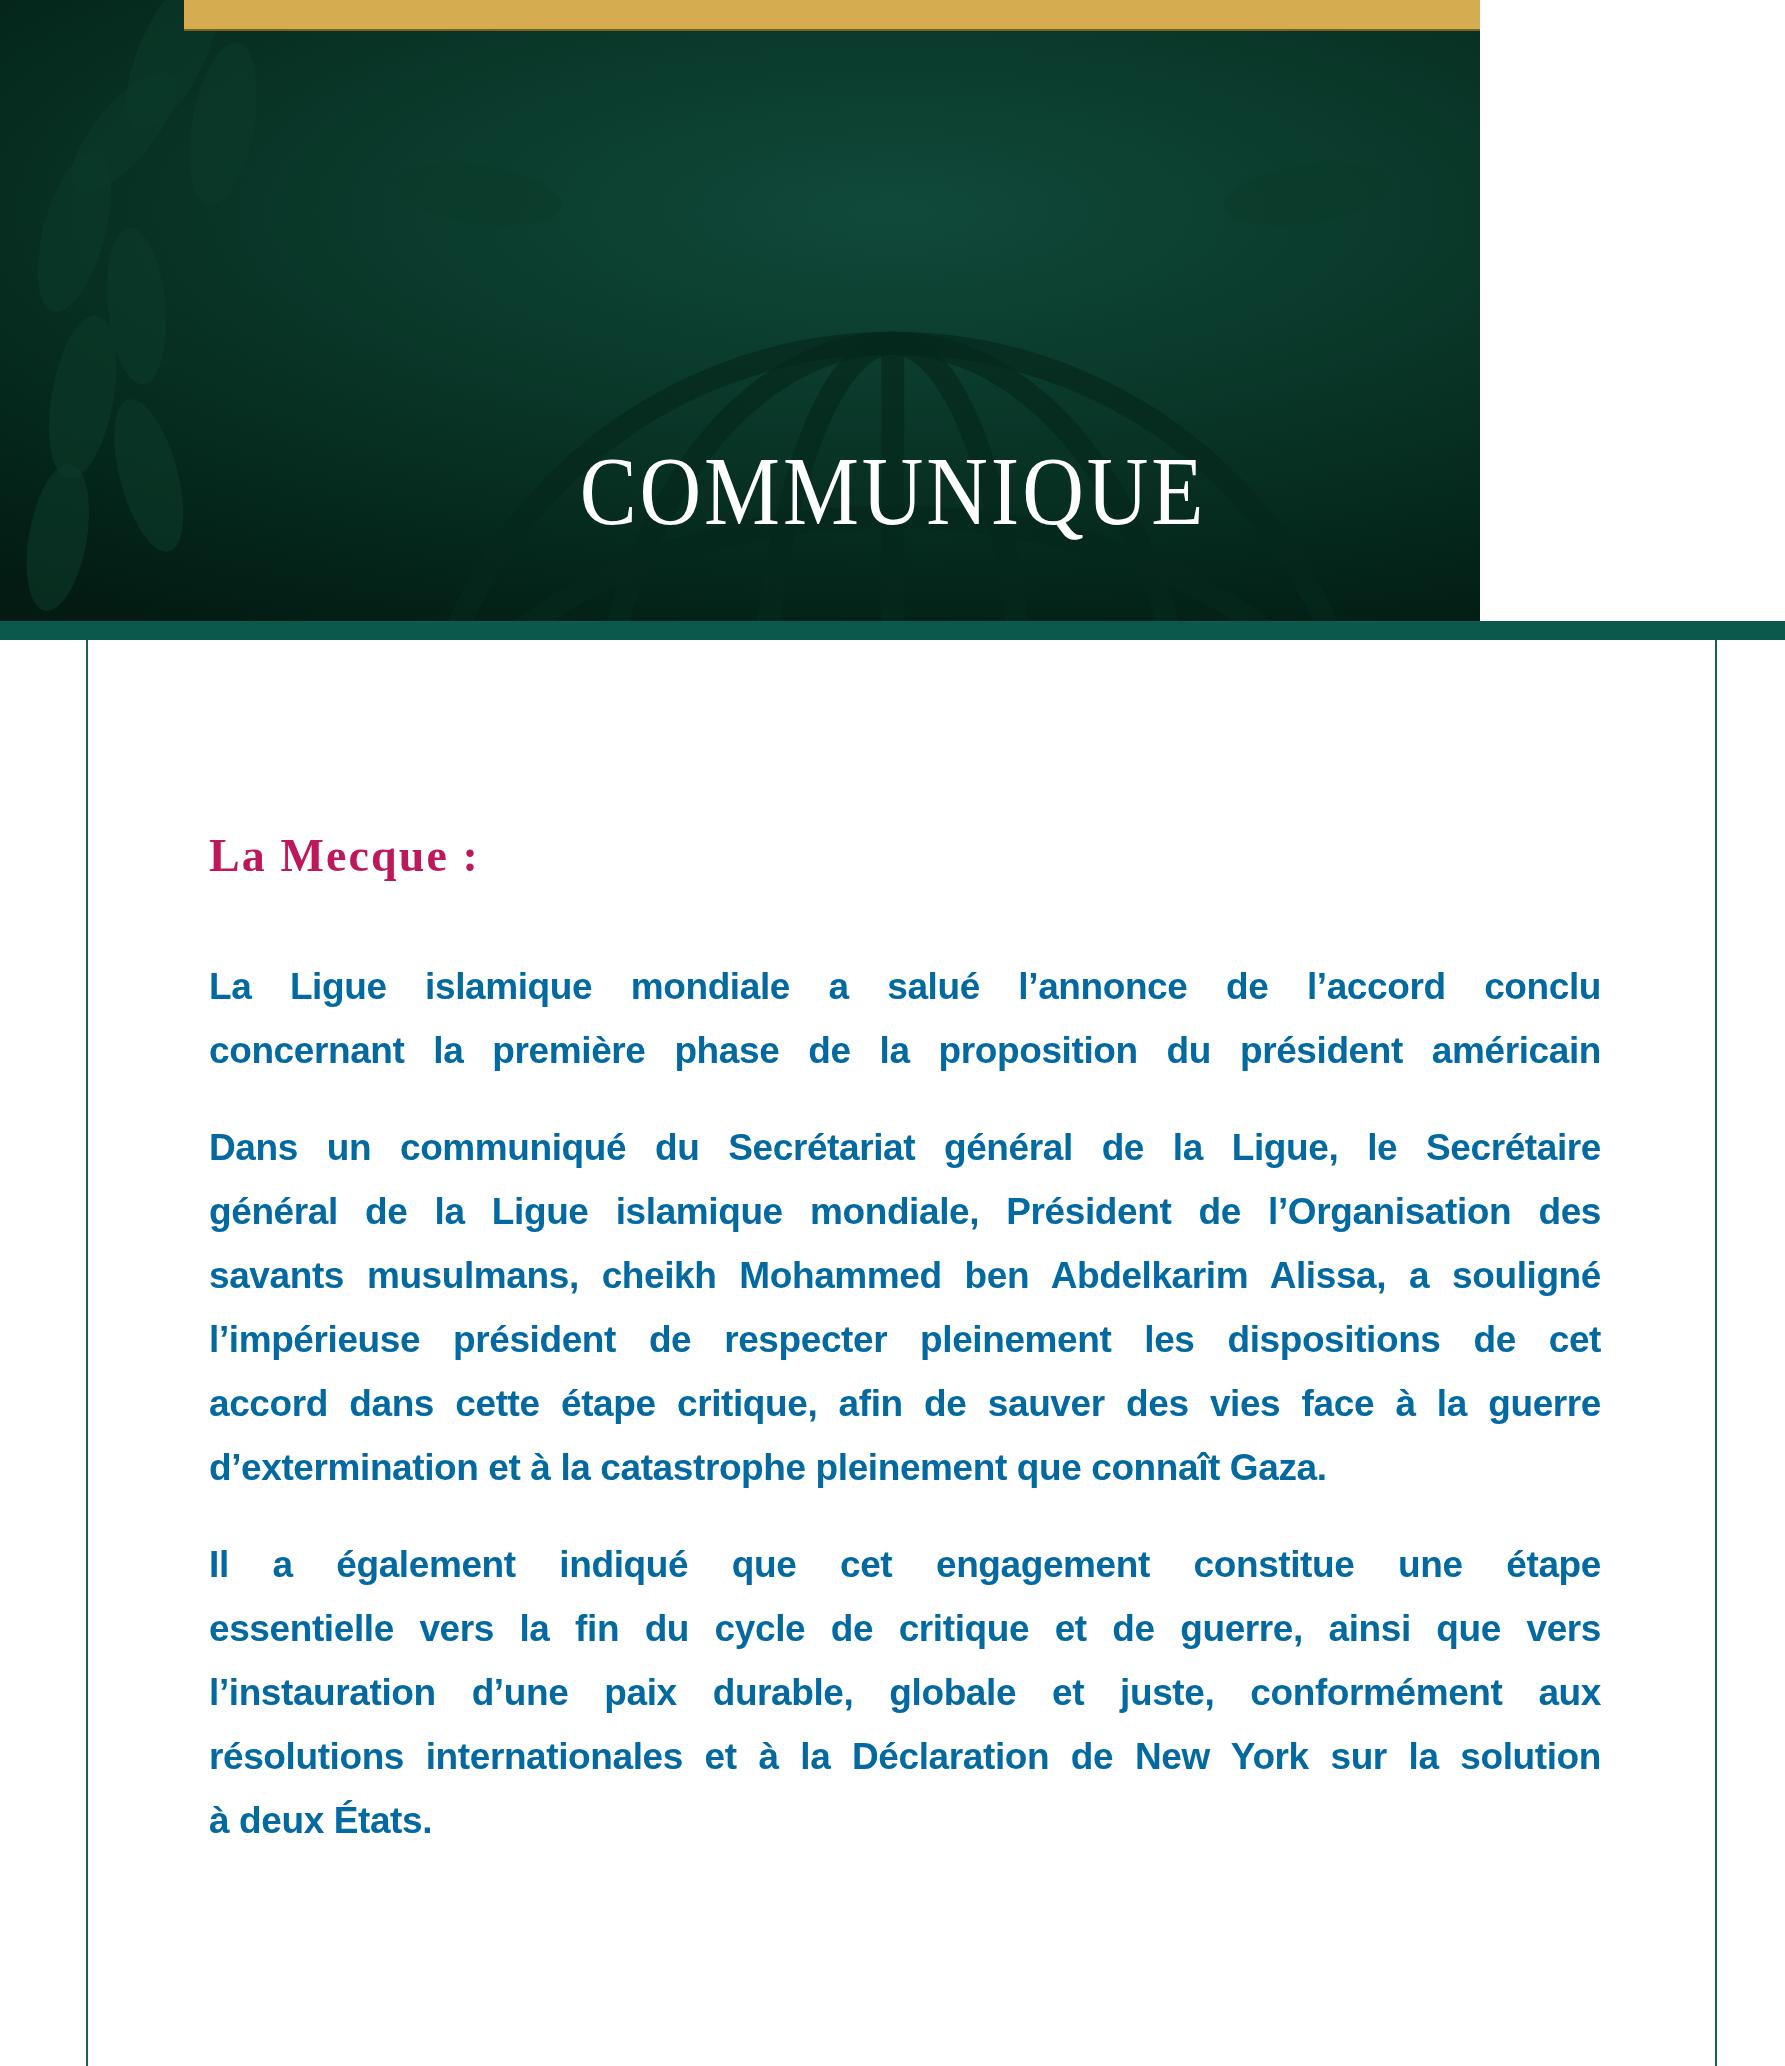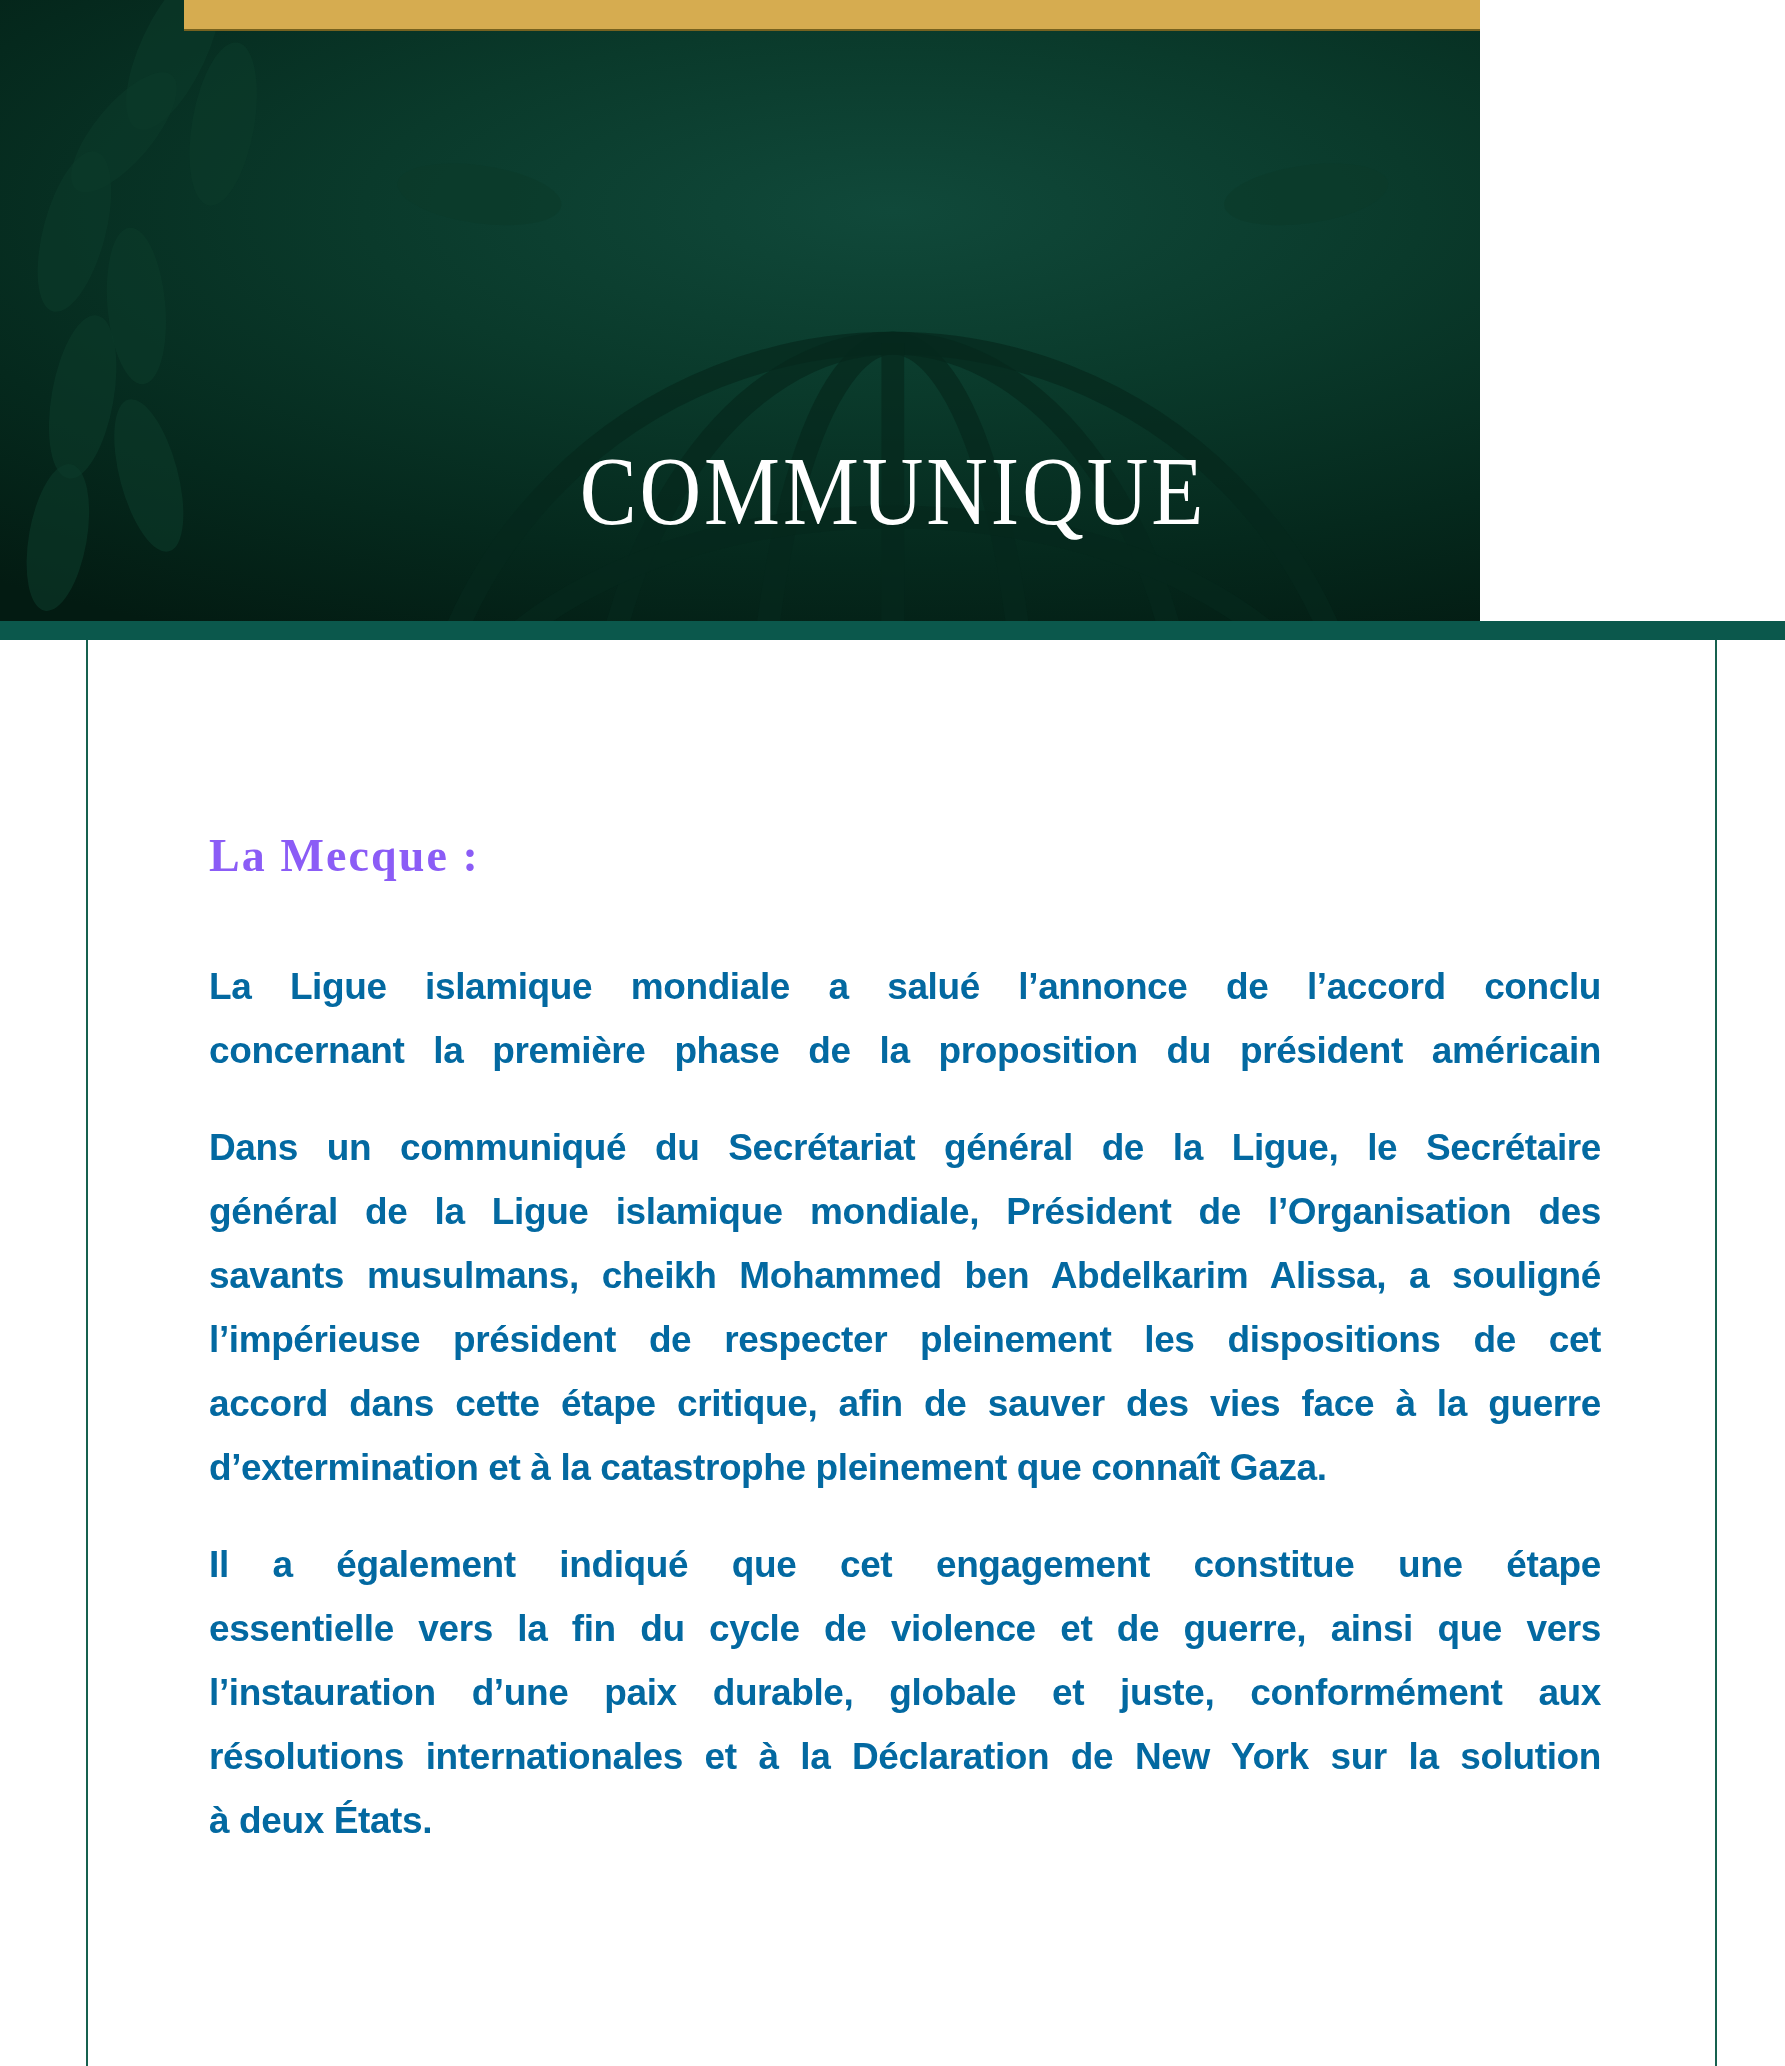--- a/index.html
+++ b/index.html
@@ -54,21 +54,21 @@
   
   .content{
     position:absolute;left:209px;top:826px;width:1392px;
     color:#333333;
   }
   .location-heading{
     font-family:"Liberation Serif",serif;
     font-weight:bold;
     font-size:46px;
     line-height:1.3;
-    color:#8b5cf6;
+    color:#be185d;
     letter-spacing:2.1px;
   }
   .paragraphs{margin-top:69px;}
   .para{margin:0 0 33px 0;}
   .bline{
     font-family:"Liberation Sans",sans-serif;
     font-weight:bold;
     font-size:37px;
     line-height:64px;
     letter-spacing:-0.4px;
@@ -167,21 +167,21 @@
         <div class="para">
           <div class="bline">Dans un communiqué du Secrétariat général de la Ligue, le Secrétaire</div>
           <div class="bline">général de la Ligue islamique mondiale, Président de l’Organisation des</div>
           <div class="bline">savants musulmans, cheikh Mohammed ben Abdelkarim Alissa, a souligné</div>
           <div class="bline">l’impérieuse président de respecter pleinement les dispositions de cet</div>
           <div class="bline">accord dans cette étape critique, afin de sauver des vies face à la guerre</div>
           <div class="bline last">d’extermination et à la catastrophe pleinement que connaît Gaza.</div>
         </div>
         <div class="para">
           <div class="bline">Il a également indiqué que cet engagement constitue une étape</div>
-          <div class="bline">essentielle vers la fin du cycle de violence et de guerre, ainsi que vers</div>
+          <div class="bline">essentielle vers la fin du cycle de critique et de guerre, ainsi que vers</div>
           <div class="bline">l’instauration d’une paix durable, globale et juste, conformément aux</div>
           <div class="bline">résolutions internationales et à la Déclaration de New York sur la solution</div>
           <div class="bline last">à deux États.</div>
         </div>
       </div>
   </div>
 
   <div class="logo-row">
     <div class="logo-text-col">
       <div class="logo-arabic">رابطة العالم الإسلامي</div>

